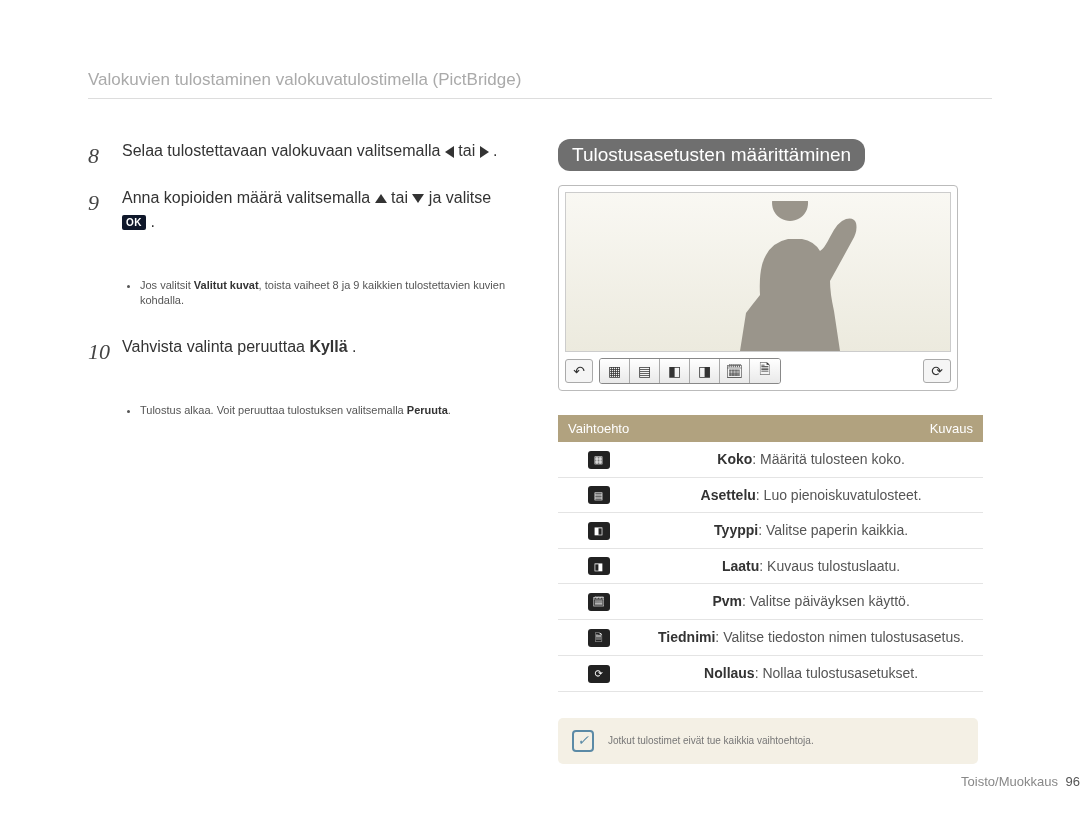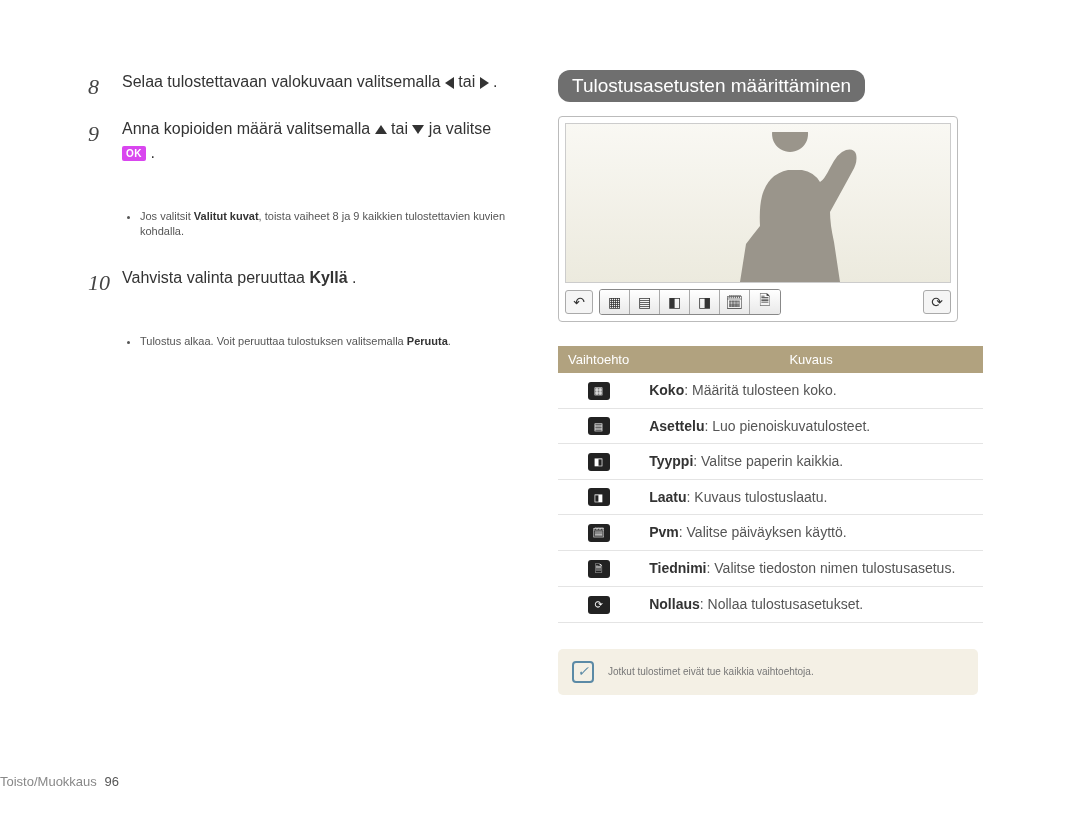--- a/index.html
+++ b/index.html
@@ -52,21 +52,21 @@
     display: inline-block;
     width: 0; height: 0;
     vertical-align: middle;
   }
   .arrow-left { border-top: 6px solid transparent; border-bottom: 6px solid transparent; border-right: 9px solid #333; }
   .arrow-right { border-top: 6px solid transparent; border-bottom: 6px solid transparent; border-left: 9px solid #333; }
   .arrow-up { border-left: 6px solid transparent; border-right: 6px solid transparent; border-bottom: 9px solid #333; }
   .arrow-down { border-left: 6px solid transparent; border-right: 6px solid transparent; border-top: 9px solid #333; }
   .ok-icon {
     display:inline-block;
-    background:#d946ef;
+    background:#0f172a;
     color:#fff;
     font-size:10px;
     font-weight:bold;
     padding:0 4px;
     border-radius:2px;
     vertical-align: middle;
     letter-spacing: 0.5px;
   }
   .bullet-list {
     list-style: disc;
@@ -156,30 +156,31 @@
 
   .opt-table {
     width: 425px;
     border-collapse: collapse;
     font-size: 14px;
   }
   .opt-table th {
     background: #b1a27f;
     color: #fff;
     font-weight: 400;
-    text-align: center;
+    text-align: right;
     padding: 6px 10px;
     font-size: 13px;
   }
   .opt-table th:first-child { width: 70px; }
   .opt-table td {
     border-bottom: 1px solid #e4e4e4;
     padding: 8px 10px;
     vertical-align: middle;
     color:#555;
+    text-align:center;
   }
   .opt-table td:first-child { text-align:center; }
   .cell-icon {
     display:inline-flex;
     width: 22px; height: 18px;
     background:#222;
     border-radius:3px;
     align-items:center; justify-content:center;
     color:#fff;
     font-size:10px;
@@ -208,30 +209,31 @@
     flex-shrink: 0;
   }
   .note-text {
     font-size: 10px;
     color: #777;
   }
   .footer {
     position: absolute;
     bottom: 26px;
     width: 100%;
-    text-align: left;
+    text-align: right;
     font-size: 13px;
     color: #888;
   }
   .footer .pnum { color:#555; margin-left:4px; }
 </style>
 </head>
 <body>
 
 <div class="page">
+  <div class="header-title">Valokuvien tulostaminen valokuvatulostimella (PictBridge)</div>
 
   <div class="columns">
 
     <div class="left-col">
 
       <div class="step">
         <div class="step-num">8</div>
         <div class="step-body">
           <span>Selaa tulostettavaan valokuvaan valitsemalla </span>
           <span class="arrow-icon arrow-left"></span>

